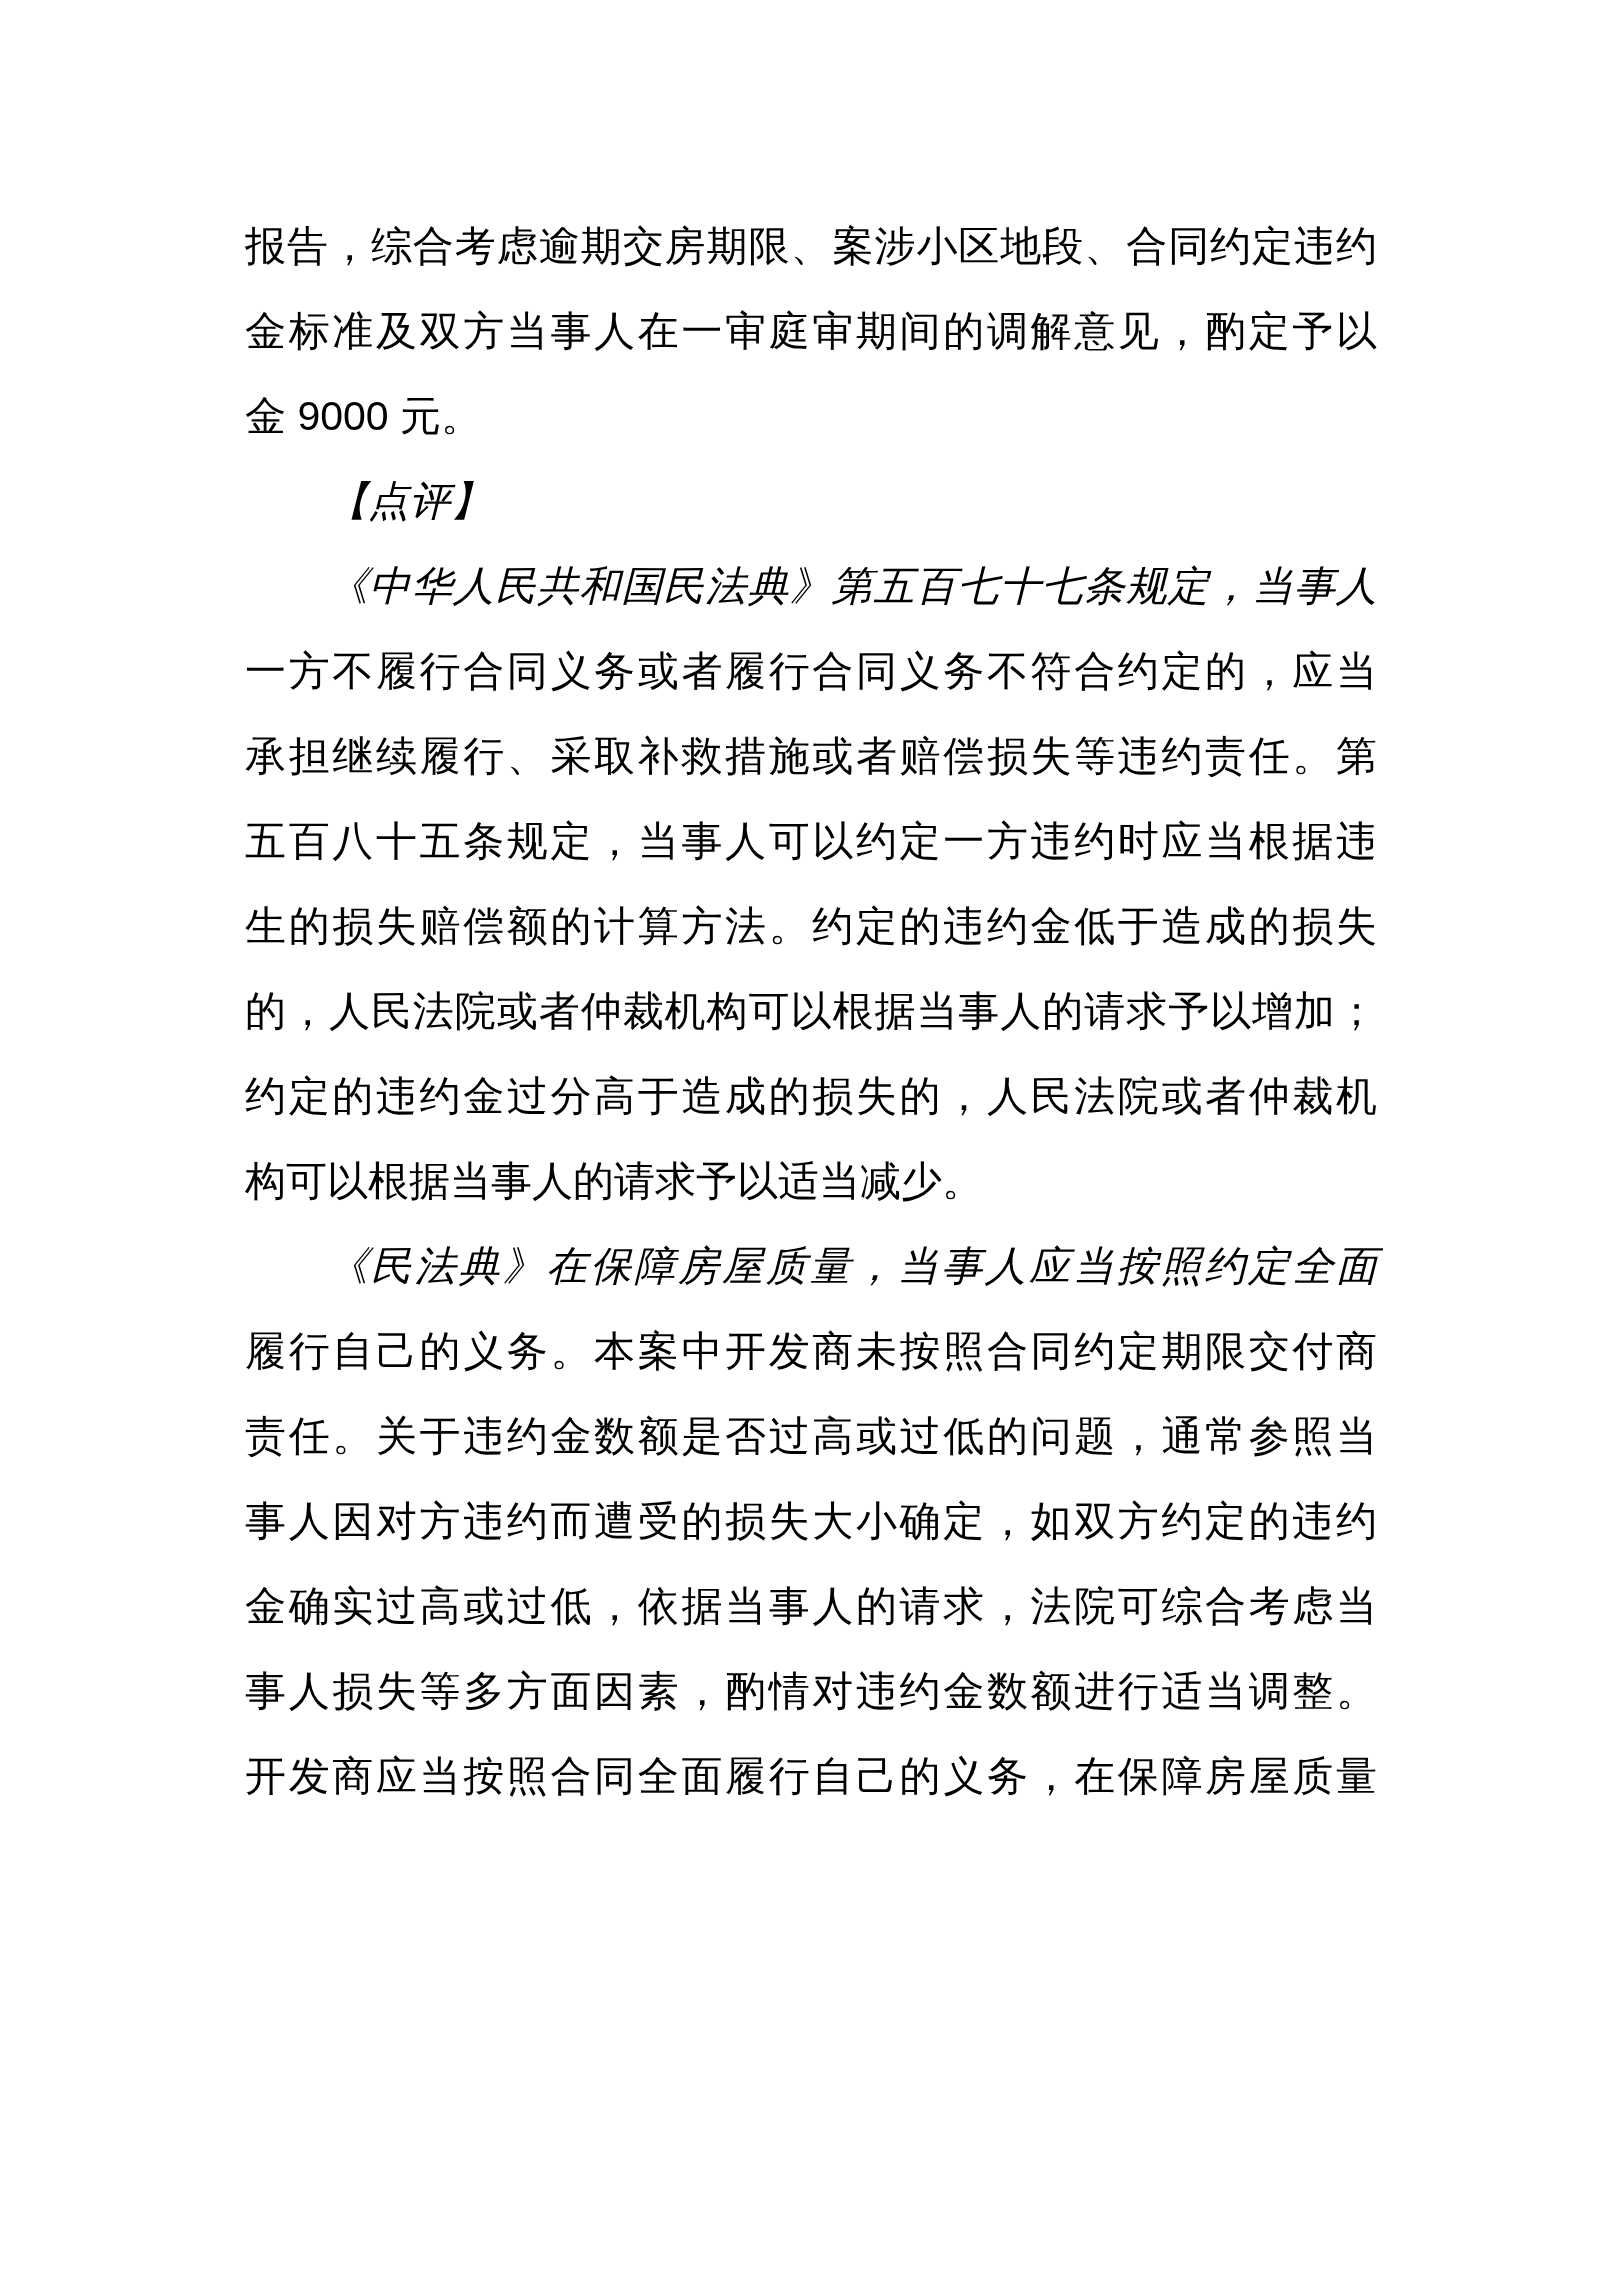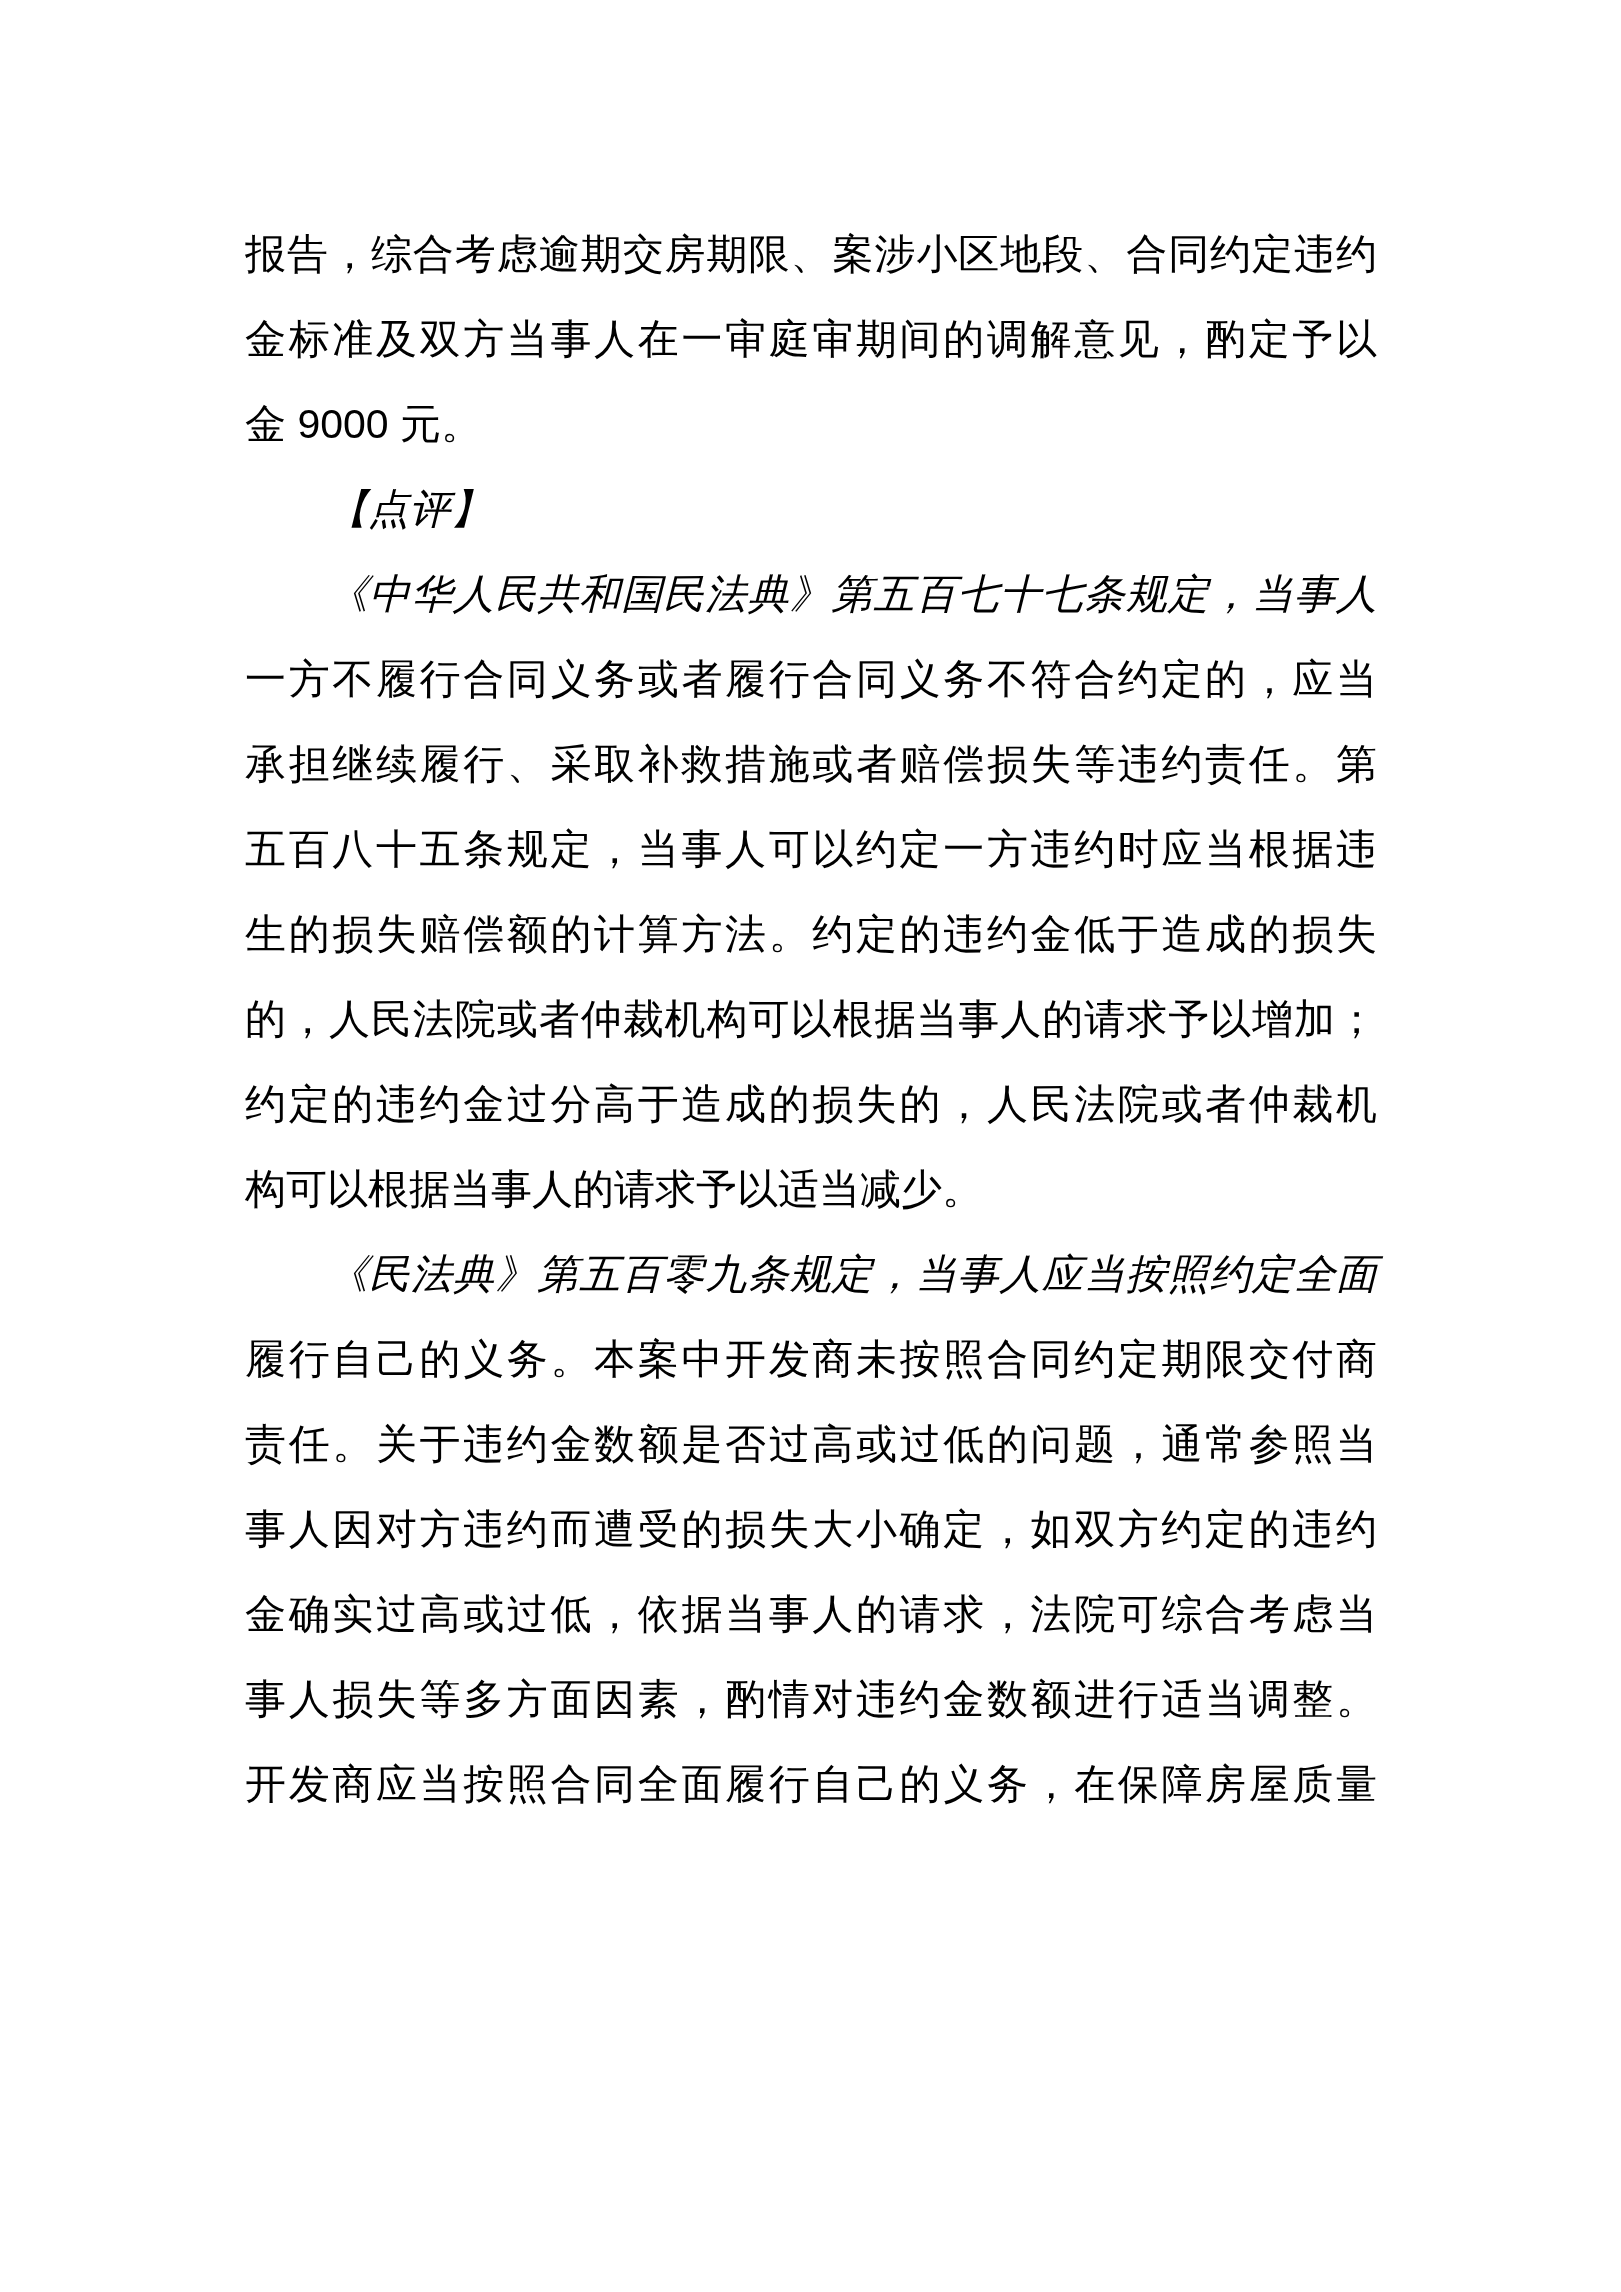--- a/index.html
+++ b/index.html
@@ -18,21 +18,21 @@
     position: absolute;
     left: 0;
     top: 0;
     width: 1621px;
     height: 2293px;
     background: #ffffff;
   }
   .page-text {
     position: absolute;
     left: 245px;
-    top: 212px;
+    top: 204px;
     width: 1132px;
     font-size: 41px;
     line-height: 85px;
     color: #000000;
     font-weight: 400;
   }
   .tl {
     text-align: justify;
     text-align-last: justify;
     white-space: nowrap;
@@ -56,21 +56,21 @@
     <div class="tl last">金 9000 元。</div>
     <div class="tl indent last">【点评】</div>
     <div class="tl indent">《中华人民共和国民法典》第五百七十七条规定，当事人</div>
     <div class="tl">一方不履行合同义务或者履行合同义务不符合约定的，应当</div>
     <div class="tl">承担继续履行、采取补救措施或者赔偿损失等违约责任。第</div>
     <div class="tl">五百八十五条规定，当事人可以约定一方违约时应当根据违</div>
     <div class="tl">生的损失赔偿额的计算方法。约定的违约金低于造成的损失</div>
     <div class="tl">的，人民法院或者仲裁机构可以根据当事人的请求予以增加；</div>
     <div class="tl">约定的违约金过分高于造成的损失的，人民法院或者仲裁机</div>
     <div class="tl last">构可以根据当事人的请求予以适当减少。</div>
-    <div class="tl indent">《民法典》第五百零九条规定，当事人应当按照约定全面</div>
+    <div class="tl indent">《民法典》在保障房屋质量，当事人应当按照约定全面</div>
     <div class="tl">履行自己的义务。本案中开发商未按照合同约定期限交付商</div>
     <div class="tl">责任。关于违约金数额是否过高或过低的问题，通常参照当</div>
     <div class="tl">事人因对方违约而遭受的损失大小确定，如双方约定的违约</div>
     <div class="tl">金确实过高或过低，依据当事人的请求，法院可综合考虑当</div>
     <div class="tl">事人损失等多方面因素，酌情对违约金数额进行适当调整。</div>
     <div class="tl">开发商应当按照合同全面履行自己的义务，在保障房屋质量</div>
   </div>
 </div>
 
 

